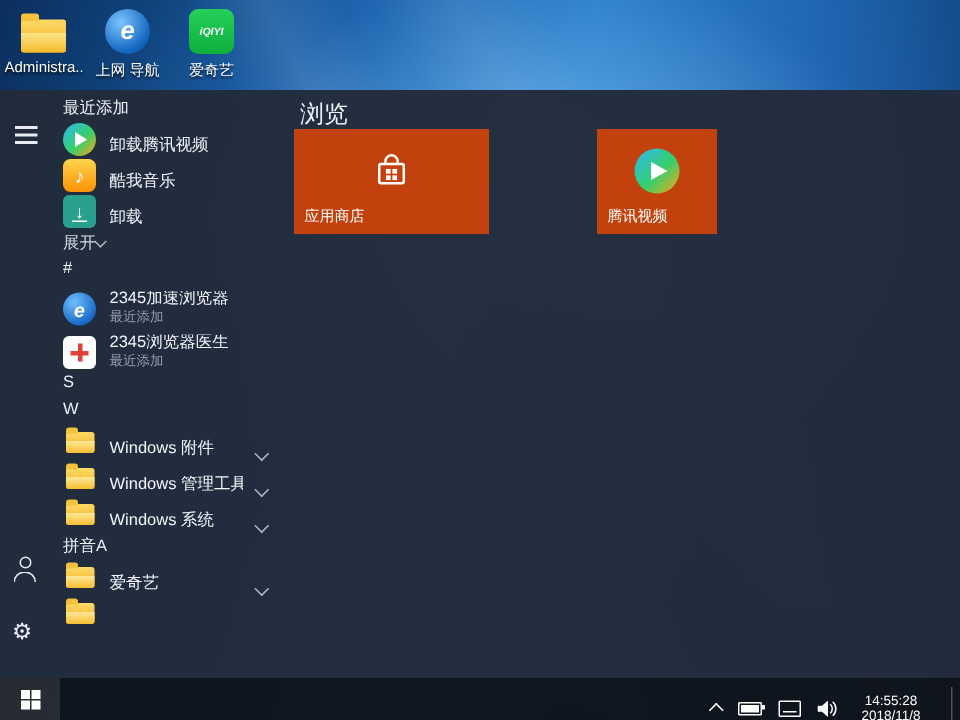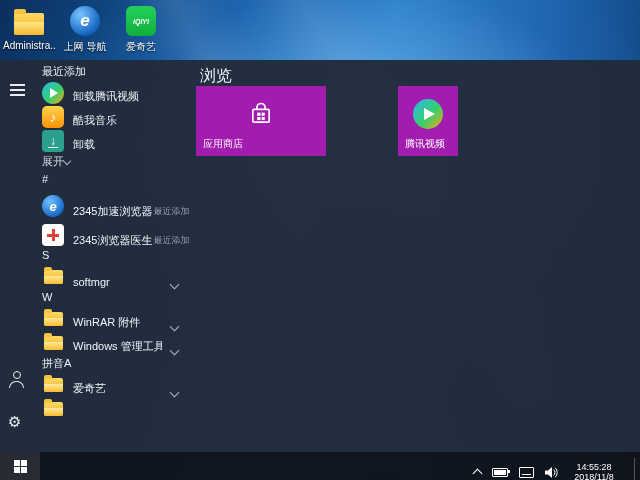--- a/index.html
+++ b/index.html
@@ -52,21 +52,21 @@
   .rail-gear{position:absolute;left:8px;bottom:22px;color:#e9edf3;font-size:15px;
              line-height:16px;cursor:pointer;}
 
   .applist{position:absolute;left:36px;top:2px;width:158px;}
   .sec-header{height:18px;display:flex;align-items:center;padding-left:6px;
               font-size:11px;color:#eef1f6;}
   .row{height:24px;display:flex;align-items:flex-end;gap:9px;padding-left:6px;
        font-size:11px;color:#f2f5f9;cursor:pointer;}
   .row.double{height:29px;}
   .row-label{white-space:nowrap;overflow:hidden;}
-  .dcol{display:flex;flex-direction:row;line-height:11px;gap:1px;}
+  .dcol{display:flex;flex-direction:column;line-height:11px;gap:1px;}
   .sub{font-size:9px;color:#939dab;}
   .expand-row{height:18px;display:flex;align-items:center;gap:0;padding-left:6px;
               font-size:11px;color:#d2d8e0;cursor:pointer;}
   .chev{width:6px;height:6px;border-right:1.4px solid #aeb7c2;border-bottom:1.4px solid #aeb7c2;
         transform:rotate(45deg);flex:0 0 auto;}
   .chev.right{margin-left:auto;margin-right:16px;}
   .chev.small{width:5px;height:5px;}
 
   .appicon{width:22px;height:22px;min-width:22px;display:flex;align-items:center;
            justify-content:center;position:relative;}
@@ -85,23 +85,23 @@
   .icon-doctor::after{content:"";position:absolute;left:9.5px;top:5px;width:3px;height:12px;background:#e4403a;}
   .folder-sm{width:19px;height:14px;background:linear-gradient(#ffda68,#f1ae1e);
            border-radius:2px;position:relative;}
   .folder-sm::before{content:"";position:absolute;top:-3px;left:0;width:8px;height:4px;
            background:#f6c23d;border-radius:2px 2px 0 0;}
   .folder-sm::after{content:"";position:absolute;bottom:0;left:0;right:0;height:8px;
            background:linear-gradient(#ffe89a,#f7bd2e);border-radius:0 0 2px 2px;}
 
   
   .tile-group-title{position:absolute;left:200px;top:6px;font-size:16px;color:#eef2f7;}
-  .tile{position:absolute;background:#a21caf;cursor:pointer;}
+  .tile{position:absolute;background:#c2410c;cursor:pointer;}
   .tile-store{left:196px;top:26px;width:130px;height:70px;}
-  .tile-tv{left:398px;top:26px;width:60px;height:70px;}
+  .tile-tv{left:398px;top:26px;width:80px;height:70px;}
   .tile-icon-wrap{position:absolute;inset:0 0 14px 0;display:flex;align-items:center;justify-content:center;}
   .tile-label{position:absolute;left:7px;bottom:5px;font-size:10px;color:#fff;white-space:nowrap;}
   .tv-logo{width:30px;height:30px;border-radius:50%;
            background:linear-gradient(135deg,#2fb6f3,#35d06b 55%,#ffa415);
            display:flex;align-items:center;justify-content:center;}
   .tv-logo::before{content:"";width:0;height:0;border-left:11px solid #fff;
            border-top:6.5px solid transparent;border-bottom:6.5px solid transparent;margin-left:3px;}
 
   
   .taskbar{position:absolute;left:0;bottom:0;width:640px;height:28px;
@@ -192,42 +192,42 @@
     <div class="row double">
       <span class="appicon icon-doctor"></span>
       <span class="dcol">
         <span class="row-label">2345浏览器医生</span>
         <span class="sub">最近添加</span>
       </span>
     </div>
 
     <div class="sec-header">S</div>
 
-    <div class="row">
-      <span class="appicon">
-          <span class="folder-sm"></span>
-        </span>
-      <span class="row-label">softmgr</span>
-      <span class="chev right"></span>
-    </div>
 
     <div class="sec-header">W</div>
 
     <div class="row">
       <span class="appicon">
           <span class="folder-sm"></span>
         </span>
-      <span class="row-label">WinRAR 附件</span>
+      <span class="row-label">Windows 附件</span>
       <span class="chev right"></span>
     </div>
     <div class="row">
       <span class="appicon">
           <span class="folder-sm"></span>
         </span>
       <span class="row-label">Windows 管理工具</span>
+      <span class="chev right"></span>
+    </div>
+    <div class="row">
+      <span class="appicon">
+          <span class="folder-sm"></span>
+        </span>
+      <span class="row-label">Windows 系统</span>
       <span class="chev right"></span>
     </div>
 
     <div class="sec-header">拼音A</div>
 
     <div class="row">
       <span class="appicon">
           <span class="folder-sm"></span>
         </span>
       <span class="row-label">爱奇艺</span>

